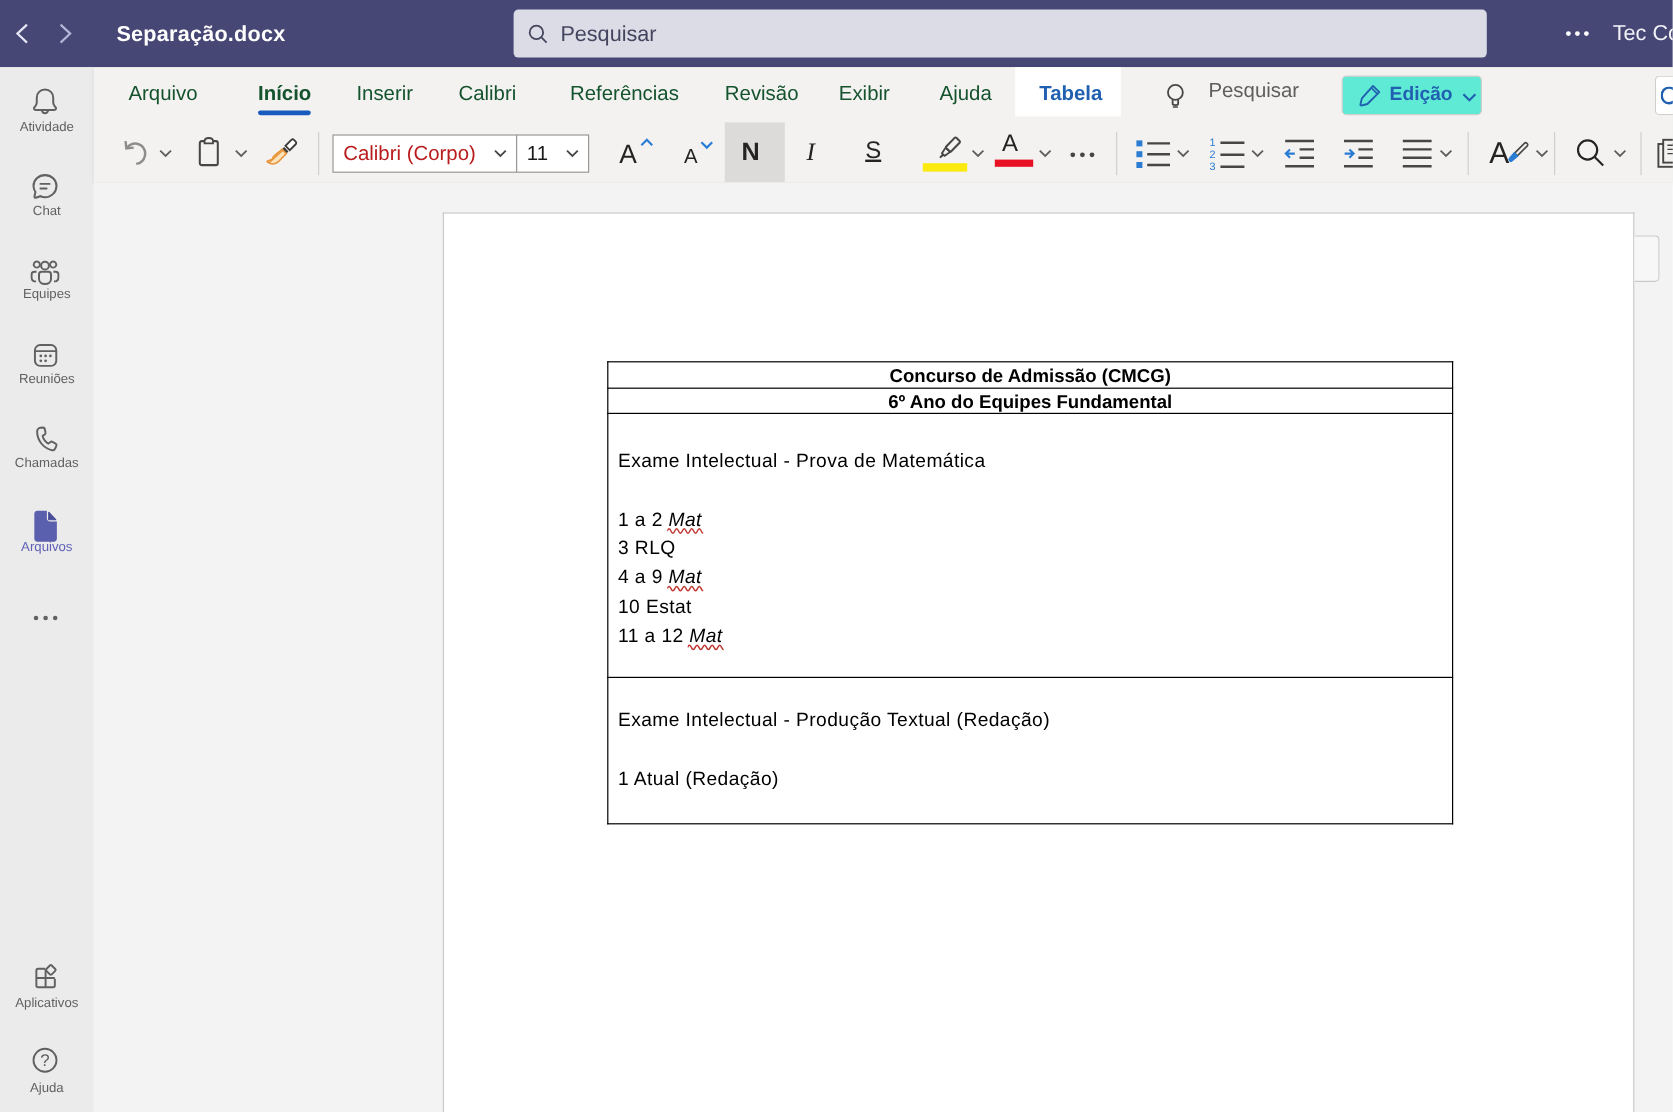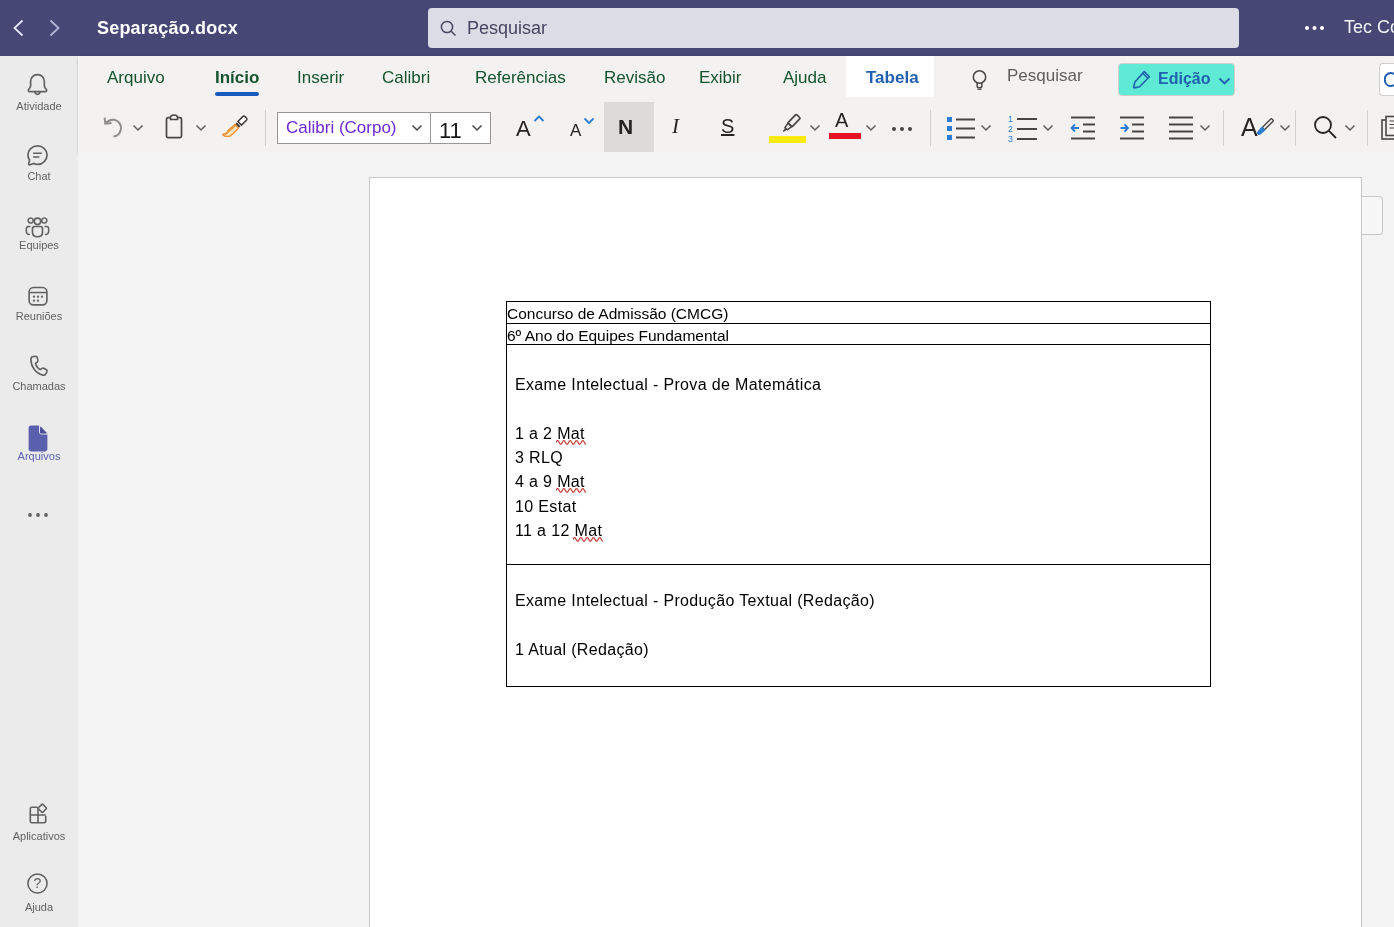--- a/index.html
+++ b/index.html
@@ -34,23 +34,23 @@
   .vdiv { position:absolute; top:54px; width:1px; height:36px; background:#d2d0ce; }
 
   
   #docarea { left:78px; top:152px; width:1316px; height:775px; background:#f3f3f3; }
   #page { left:291px; top:25px; width:993px; height:750px; background:#ffffff; border:1px solid #c8c8c8; border-bottom:none; }
   #commentwidget { left:1284px; top:44px; width:21px; height:39px; background:#f7f7f7; border:1px solid #c8c8c8; border-left:none; border-radius:0 4px 4px 0; }
 
   
   #doctable { position:absolute; left:428px; top:149px; width:705px; border-collapse:collapse; font-size:15px; color:#000; }
   #doctable td { border:1px solid #000; vertical-align:top; padding:0 0 0 8px; }
-  .trow-h { font-weight:normal; font-size:15.5px; line-height:16px; }
+  .trow-h { font-weight:bold; text-align:center; font-size:15.5px; line-height:16px; }
   .cellbody { line-height:24.3px; font-size:16px; letter-spacing:0.35px; }
-  .sq { position:relative; } .sq svg { position:absolute; left:-1px; bottom:-5px; }
+  .sq { position:relative;font-style:italic; } .sq svg { position:absolute; left:-1px; bottom:-5px; }
 </style>
 </head>
 <body>
 <div id="stage">
   <div class="abs" id="topbar">
     <svg class="abs" style="left:11px;top:19px" width="16" height="18" viewBox="0 0 16 18">
         <path d="M11.5 1.5 L3.5 9 L11.5 16.5" stroke="#e4e6f4" stroke-width="1.8" fill="none"></path>
       </svg>
     <svg class="abs" style="left:46px;top:19px" width="16" height="18" viewBox="0 0 16 18">
         <path d="M4.5 1.5 L12.5 9 L4.5 16.5" stroke="#b3b6d8" stroke-width="1.8" fill="none"></path>
@@ -207,27 +207,27 @@
 
       <svg class="abs" style="left:141px;top:58px" width="30" height="30" viewBox="0 0 30 30">
           <path d="M26 2.6 L27.4 4 C28 4.6 28 5.6 27.4 6.2 L22.5 11.1 L18.9 7.5 L23.8 2.6 C24.4 2 25.4 2 26 2.6 Z" fill="#fff" stroke="#3b3a39" stroke-width="1.5"></path>
           <path d="M17.8 8.6 L21.4 12.2 L19.6 14 L16 10.4 Z" fill="#3b3a39"></path>
           <path d="M16 10.4 L19.6 14 L13.2 20.6 C10.6 23.2 6.2 23.4 3.6 20.8 C2.9 20.1 9 19 8.4 18 C7.6 16.7 10.9 15.1 16 10.4 Z" fill="#fbe3bb" stroke="#e8953a" stroke-width="1.4"></path>
           <path d="M16.8 11.2 L5 21.8" stroke="#e8953a" stroke-width="1.2" fill="none"></path>
         </svg>
       <div class="vdiv" style="left:187px"></div>
 
       <div class="abs" style="left:199px;top:56px;width:154px;height:32px;background:#fff;border:1px solid #999795;"></div>
-      <div class="abs" style="left:208px;top:62px;font-size:17px;color:#6d28d9;">Calibri (Corpo)</div>
+      <div class="abs" style="left:208px;top:62px;font-size:17px;color:#b91c1c;">Calibri (Corpo)</div>
       <svg class="abs" style="left:333px;top:68px" width="12" height="8" viewBox="0 0 12 8">
           <path d="M1.5 1.5 L6 6 L10.5 1.5" fill="none" stroke="#484644" stroke-width="1.5"></path>
         </svg>
 
       <div class="abs" style="left:352px;top:56px;width:61px;height:32px;background:#fff;border:1px solid #999795;"></div>
-      <div class="abs" style="left:361px;top:62px;font-size:22px;color:#1b1a19;">11</div>
+      <div class="abs" style="left:361px;top:62px;font-size:17px;color:#1b1a19;">11</div>
       <svg class="abs" style="left:393px;top:68px" width="12" height="8" viewBox="0 0 12 8">
           <path d="M1.5 1.5 L6 6 L10.5 1.5" fill="none" stroke="#484644" stroke-width="1.5"></path>
         </svg>
 
       <div class="abs" style="left:438px;top:60px;font-size:22px;color:#252423;">A</div>
       <svg class="abs" style="left:455px;top:59px" width="12" height="8" viewBox="0 0 12 8">
           <path d="M1.5 6 L6 1.5 L10.5 6" fill="none" stroke="#2b7cd3" stroke-width="1.8"></path>
         </svg>
       <div class="abs" style="left:492px;top:65px;font-size:17px;color:#252423;">A</div>
       <svg class="abs" style="left:505px;top:61px" width="12" height="8" viewBox="0 0 12 8">

